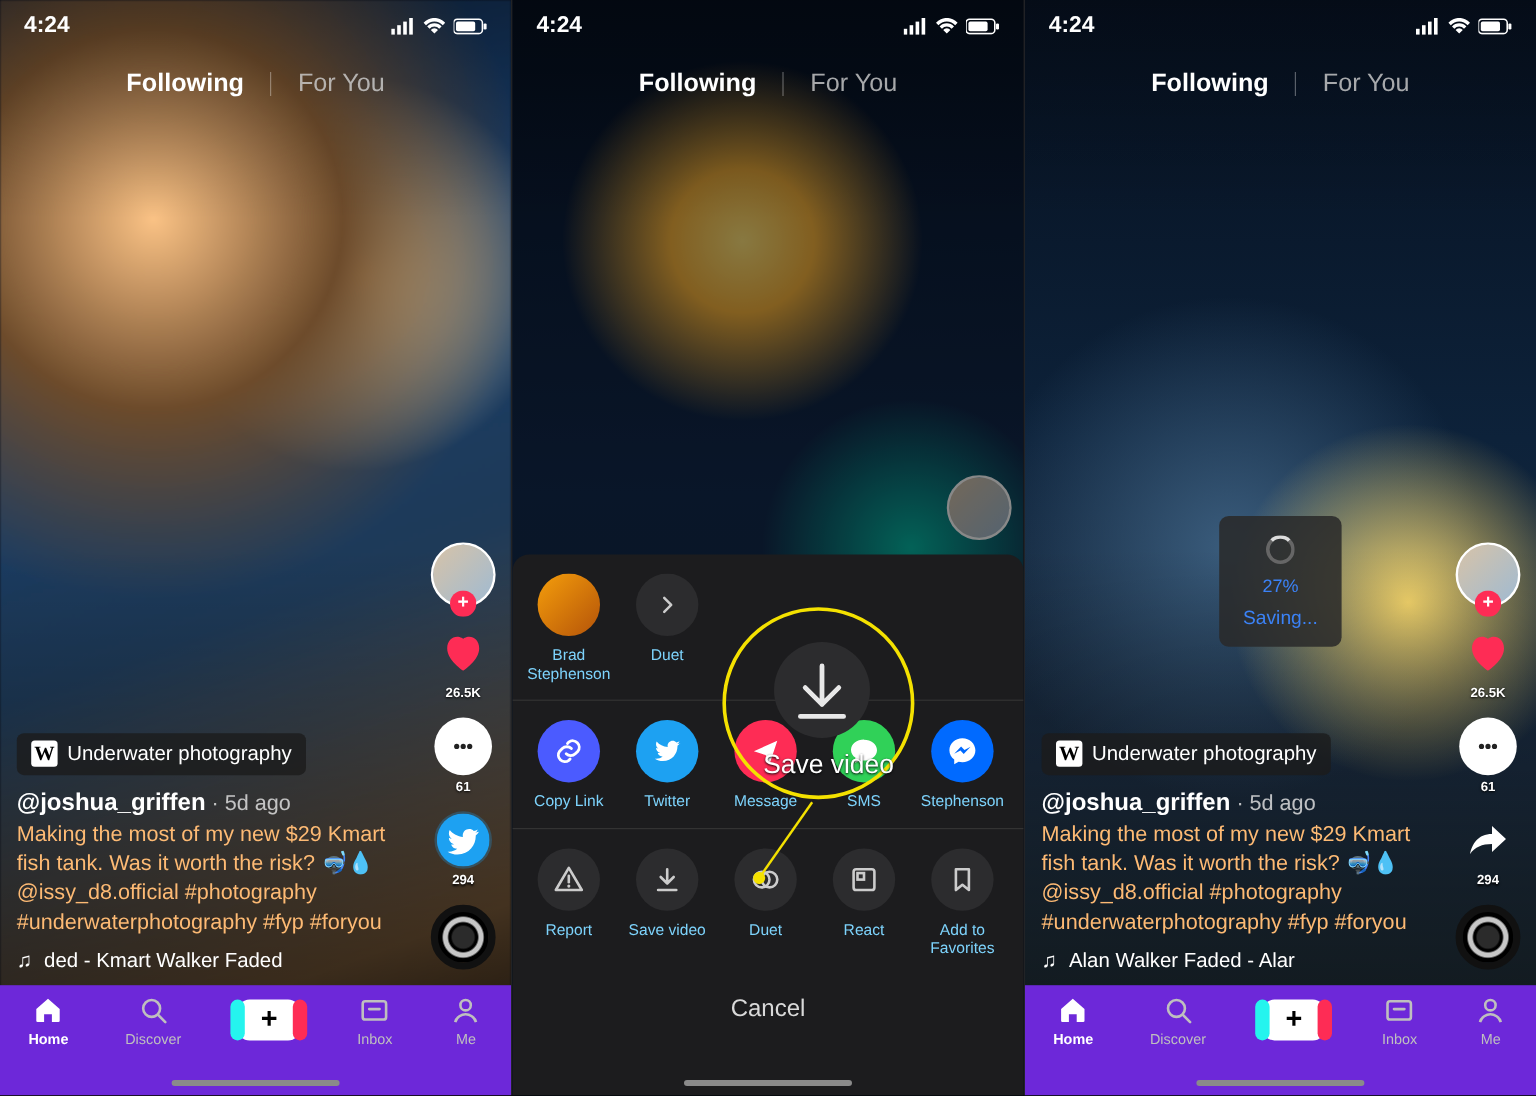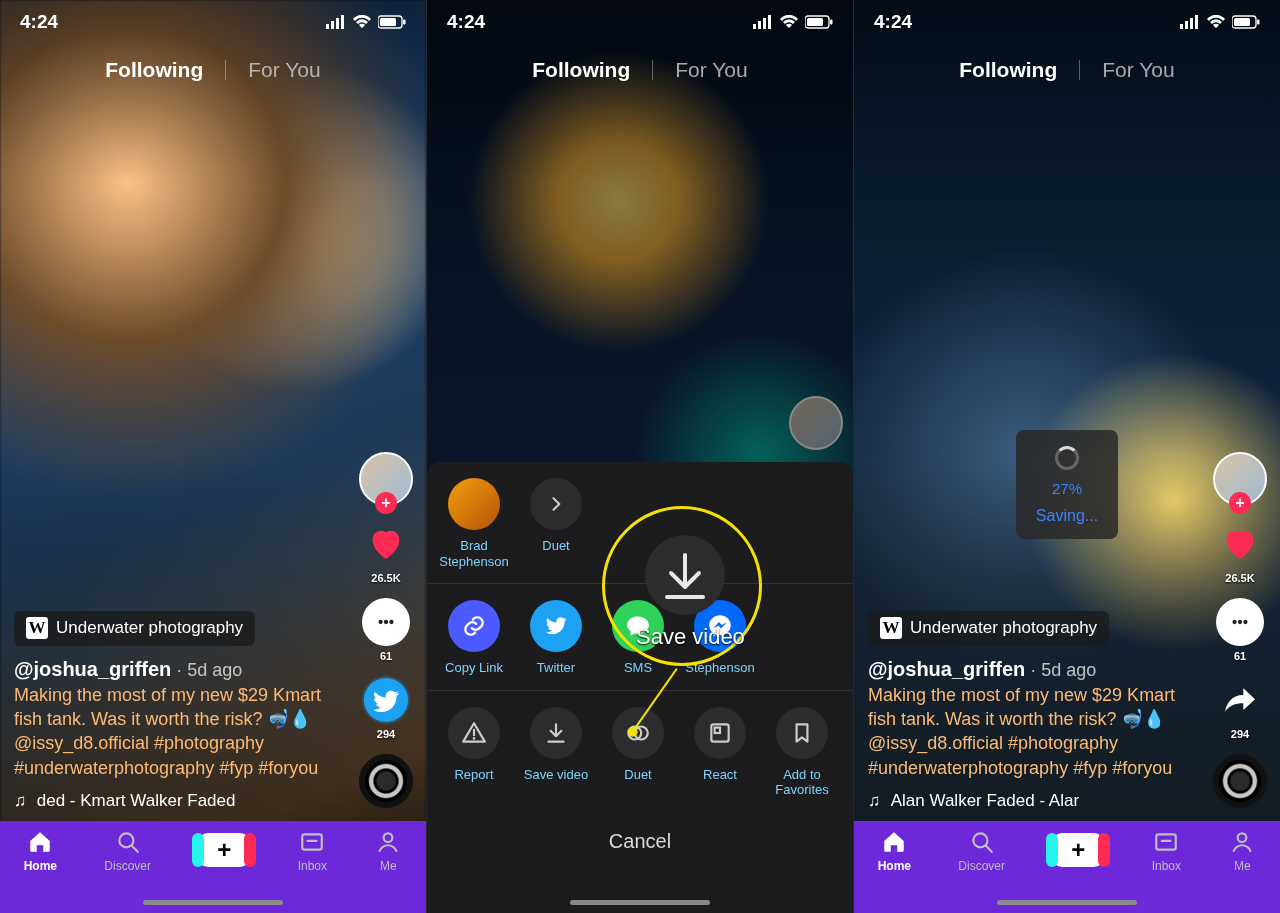--- a/index.html
+++ b/index.html
@@ -285,20 +285,28 @@
           </div>
         <div class="cell">
             <div class="ic tw">
               <svg width="26" height="26" viewBox="0 0 24 24">
                 <path fill="#fff" d="M22 5.9c-.7.3-1.4.5-2.2.6.8-.5 1.4-1.2 1.7-2.1-.8.4-1.6.8-2.5.9C18.3 4.5 17.3 4 16.2 4c-2.2 0-3.9 1.8-3.9 3.9 0 .3 0 .6.1.9C8.9 8.6 5.9 7 3.9 4.6c-.3.6-.5 1.3-.5 2 0 1.4.7 2.6 1.8 3.3-.6 0-1.3-.2-1.8-.5 0 1.9 1.4 3.5 3.2 3.9-.3.1-.7.1-1.1.1l-.8-.1c.5 1.6 2 2.7 3.8 2.8-1.4 1.1-3.1 1.7-5 1.7l-1 0c1.8 1.1 3.9 1.8 6.1 1.8 7.3 0 11.3-6.1 11.3-11.3v-.5c.8-.6 1.5-1.3 2-2.1z"></path>
               </svg>
             </div>
             <span>Twitter</span>
           </div>
         <div class="cell">
+            <div class="ic" style="background:#fe2c55">
+              <svg width="26" height="26" viewBox="0 0 24 24">
+                <path fill="#fff" d="M3 12l18-8-6 18-3-7z"></path>
+              </svg>
+            </div>
+            <span>Message</span>
+          </div>
+        <div class="cell">
             <div class="ic sms">
               <svg width="26" height="26" viewBox="0 0 24 24">
                 <path fill="#fff" d="M12 3C6.5 3 2 6.6 2 11c0 2.4 1.3 4.5 3.4 5.9L5 21l4.2-2.1c.9.2 1.8.3 2.8.3 5.5 0 10-3.6 10-8s-4.5-8-10-8z"></path>
               </svg>
             </div>
             <span>SMS</span>
           </div>
         <div class="cell">
             <div class="ic fbm">
               <svg width="26" height="26" viewBox="0 0 24 24">

